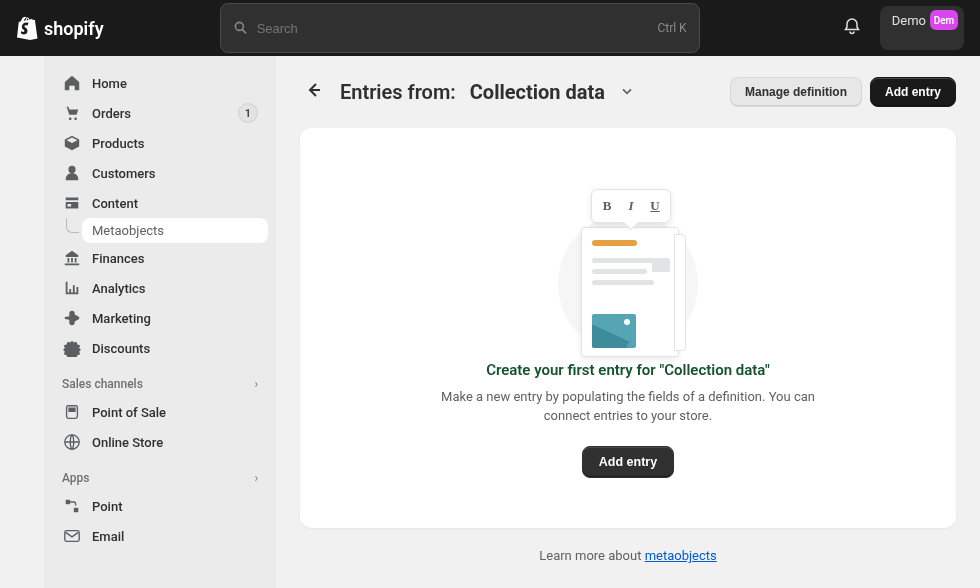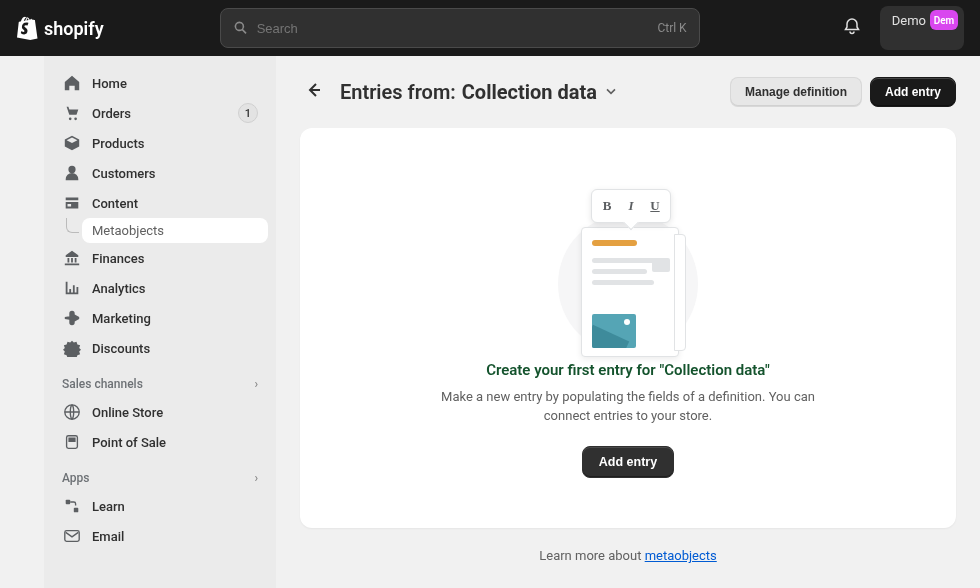--- a/index.html
+++ b/index.html
@@ -2,21 +2,21 @@
 <html><head>
 <meta charset="utf-8">
 <style>
 * { margin: 0; padding: 0; box-sizing: border-box; }
 body { font-family: -apple-system, BlinkMacSystemFont, "Segoe UI", Roboto, sans-serif; background: #f1f1f1; width: 980px; height: 588px; overflow: hidden; }
 
 .topbar { background: #1a1a1a; height: 56px; display: flex; align-items: center; padding: 0 16px; gap: 16px; }
 .logo { display: flex; align-items: center; gap: 4px; color: #fff; font-weight: 600; font-size: 18px; }
 .logo svg { width: 24px; height: 24px; }
 .search-wrap { flex: 1; max-width: 480px; margin-left: 100px; }
-.search { background: #303030; border: 1px solid #4a4a4a; border-radius: 8px; height: 40px; display: flex; align-items: center; padding: 0 12px; color: #8a8a8a; gap: 8px; }
+.search { background: #303030; border: 1px solid #4a4a4a; border-radius: 8px; height: 50px; display: flex; align-items: center; padding: 0 12px; color: #8a8a8a; gap: 8px; }
 .search input { background: transparent; border: none; outline: none; color: #ccc; flex: 1; font-size: 13px; }
 .kbd { color: #8a8a8a; font-size: 12px; }
 .topbar-right { margin-left: auto; display: flex; align-items: center; gap: 12px; }
 .notif { color: #fff; cursor: pointer; padding: 6px; }
 .user-chip { background: #303030; border-radius: 8px; display: flex; align-items: center; gap: 4px; padding: 4px 6px 20px 12px; color: #e0e0e0; font-size: 13px; cursor: pointer; }
 .avatar { width: 28px; height: 20px; background: #d946ef; border-radius: 6px; display: flex; align-items: center; justify-content: center; color: #fff; font-size: 10px; font-weight: 600; }
 
 .layout { display: flex; height: calc(588px - 56px); }
 .sidebar { width: 232px; background: #ebebeb; padding: 12px 8px; overflow-y: auto; font-size: 13px; margin-left: 44px; }
 .nav-item { display: flex; align-items: center; gap: 10px; padding: 5px 10px; border-radius: 8px; color: #303030; cursor: pointer; font-weight: 500; }
@@ -26,21 +26,21 @@
 .nav-sub { padding-left: 30px; }
 .nav-sub .nav-item { padding: 5px 10px; color: #616161; font-weight: 450; }
 .nav-sub .subline { position: relative; }
 .nav-sub .subline::before { content: ""; position: absolute; left: -16px; top: 0; width: 12px; height: 14px; border-left: 1px solid #bbb; border-bottom: 1px solid #bbb; border-bottom-left-radius: 6px; }
 .section-label { color: #6d7175; font-size: 12px; padding: 14px 10px 6px; display: flex; align-items: center; justify-content: space-between; font-weight: 500; }
 .section-label .chev { color: #8a8a8a; }
 
 .main { flex: 1; padding: 20px 24px; overflow-y: auto; }
 .page-head { display: flex; align-items: center; gap: 12px; margin-bottom: 20px; }
 .back-btn { cursor: pointer; color: #303030; padding: 4px; }
-.page-title { font-size: 20px; font-weight: 650; color: #303030; display: flex; align-items: center; gap: 6px; }
+.page-title { font-size: 20px; font-weight: 650; color: #303030; display: flex; align-items: center; gap: 14px; }
 .page-title .prefix { color: #303030; font-weight: 650; }
 .page-title .name { font-weight: 700; }
 .chev-down { cursor: pointer; color: #616161; }
 .head-actions { margin-left: auto; display: flex; gap: 8px; }
 .btn { border-radius: 8px; padding: 7px 14px; font-size: 12px; font-weight: 550; cursor: pointer; border: none; }
 .btn-secondary { background: #e7e7e7; color: #303030; border: 1px solid #00000010; box-shadow: inset 0 -1px 0 #00000018; }
 .btn-primary { background: #1a1a1a; border: 1px solid #1a1a1a; color: #fff; box-shadow: inset 0 1px 0 #ffffff30, inset 0 -1px 0 #00000060; }
 
 .card { background: #fff; border-radius: 12px; padding: 40px 32px; min-height: 400px; display: flex; flex-direction: column; align-items: center; justify-content: center; text-align: center; box-shadow: 0 1px 2px rgba(0,0,0,0.05); }
 .illus { width: 150px; height: 170px; position: relative; margin-bottom: 12px; }
@@ -182,49 +182,49 @@
       <span>Discounts</span>
     </div>
 
     <div class="section-label">
       <span>Sales channels</span>
       <span class="chev">›</span>
     </div>
     <div class="nav-item">
       <span class="icon">
           <svg width="18" height="18" viewBox="0 0 20 20" fill="#5c5f62">
+            <rect x="4" y="3" width="12" height="14" rx="2" fill="none" stroke="#5c5f62" stroke-width="1.5"></rect>
+            <rect x="6" y="5" width="8" height="5" fill="#5c5f62"></rect>
+          </svg>
+        </span>
+      <span>Point of Sale</span>
+    </div>
+    <div class="nav-item">
+      <span class="icon">
+          <svg width="18" height="18" viewBox="0 0 20 20" fill="#5c5f62">
             <circle cx="10" cy="10" r="8" fill="none" stroke="#5c5f62" stroke-width="1.5"></circle>
             <path d="M2 10h16M10 2c2.5 2.5 2.5 13.5 0 16M10 2c-2.5 2.5-2.5 13.5 0 16" fill="none" stroke="#5c5f62" stroke-width="1.5"></path>
           </svg>
         </span>
       <span>Online Store</span>
-    </div>
-    <div class="nav-item">
-      <span class="icon">
-          <svg width="18" height="18" viewBox="0 0 20 20" fill="#5c5f62">
-            <rect x="4" y="3" width="12" height="14" rx="2" fill="none" stroke="#5c5f62" stroke-width="1.5"></rect>
-            <rect x="6" y="5" width="8" height="5" fill="#5c5f62"></rect>
-          </svg>
-        </span>
-      <span>Point of Sale</span>
     </div>
 
     <div class="section-label">
       <span>Apps</span>
       <span class="chev">›</span>
     </div>
     <div class="nav-item">
       <span class="icon">
           <svg width="18" height="18" viewBox="0 0 20 20" fill="#5c5f62">
             <rect x="3" y="3" width="5" height="5" rx="1"></rect>
             <rect x="12" y="12" width="5" height="5" rx="1"></rect>
             <path d="M8 5.5h4a2 2 0 012 2v2" fill="none" stroke="#5c5f62" stroke-width="1.5"></path>
           </svg>
         </span>
-      <span>Learn</span>
+      <span>Point</span>
     </div>
     <div class="nav-item">
       <span class="icon">
           <svg width="18" height="18" viewBox="0 0 20 20" fill="#5c5f62">
             <rect x="2" y="4" width="16" height="12" rx="2" fill="none" stroke="#5c5f62" stroke-width="1.5"></rect>
             <path d="M3 6l7 5 7-5" fill="none" stroke="#5c5f62" stroke-width="1.5"></path>
           </svg>
         </span>
       <span>Email</span>
     </div>

